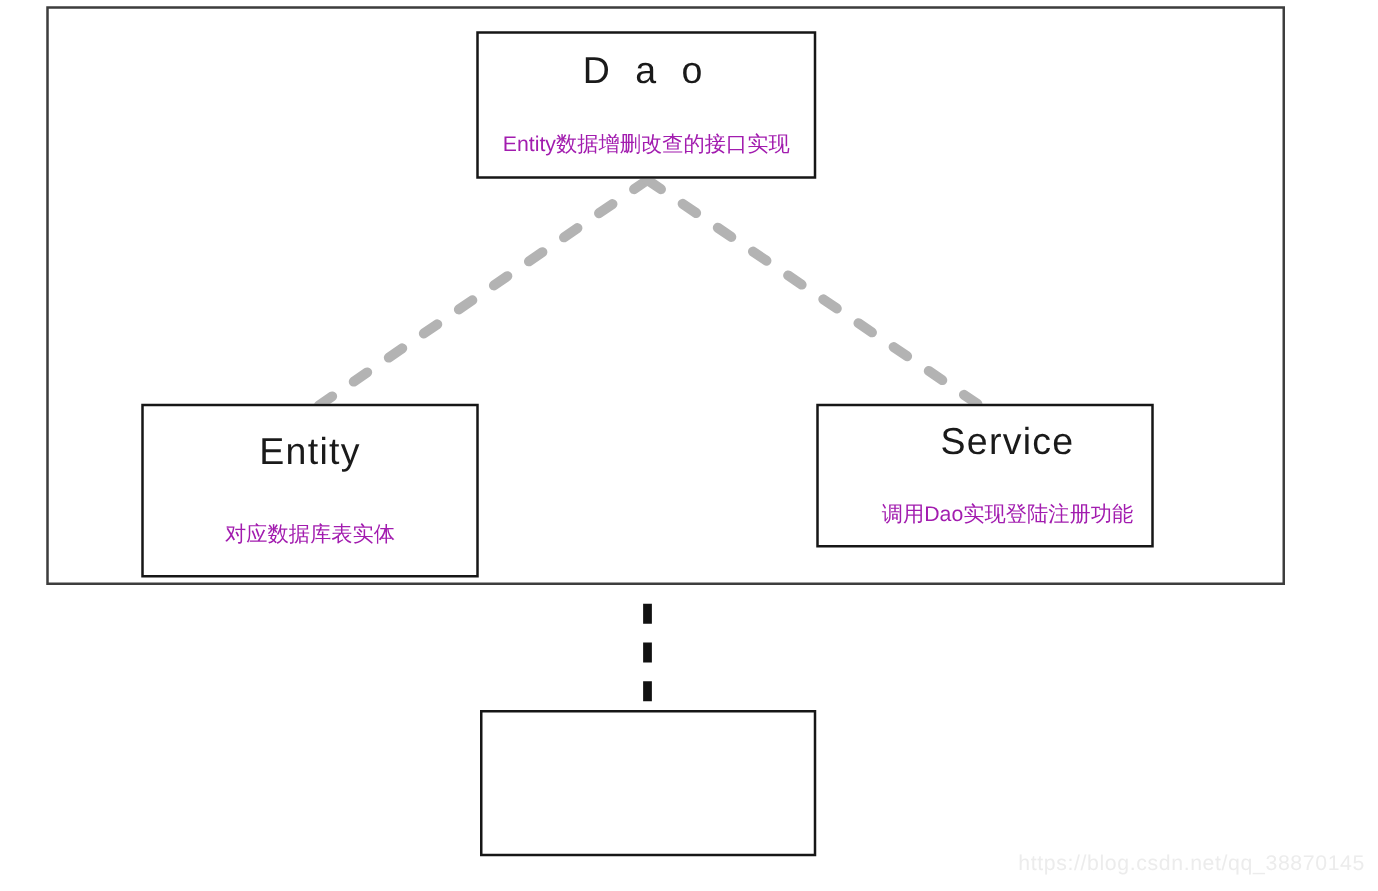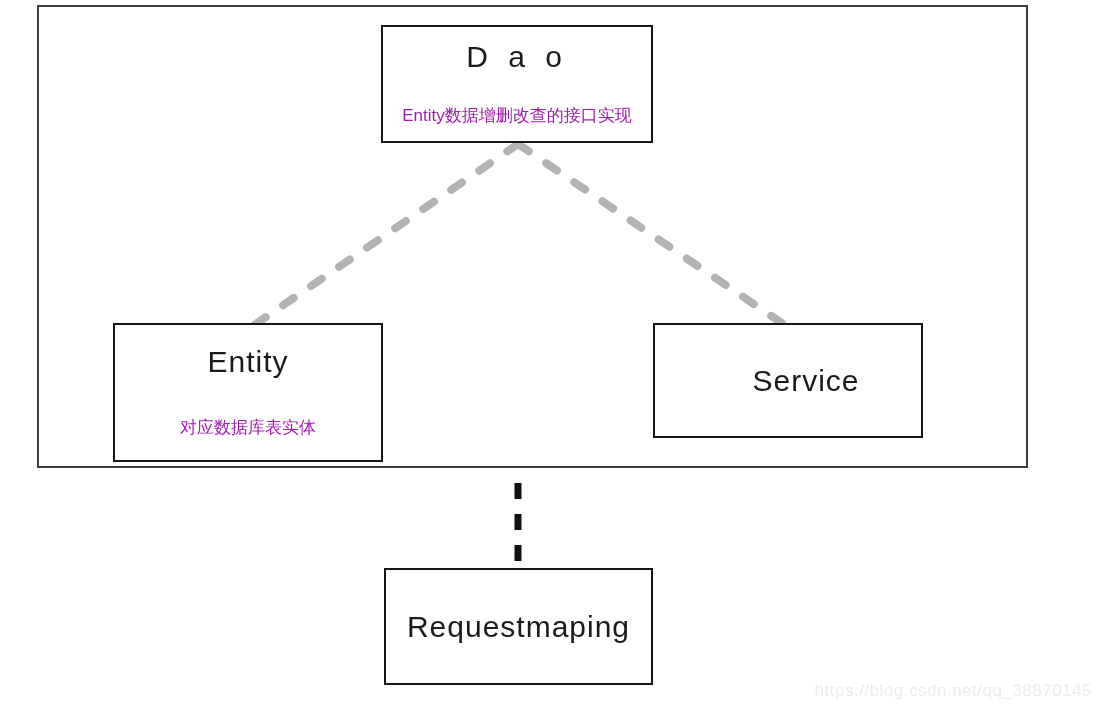--- a/index.html
+++ b/index.html
@@ -95,21 +95,21 @@
     <div class="node-subtitle">Entity数据增删改查的接口实现</div>
   </div>
 
   <div class="node node-entity">
     <div class="node-title">Entity</div>
     <div class="node-subtitle">对应数据库表实体</div>
   </div>
 
   <div class="node node-service">
     <div class="node-title">Service</div>
+    <div class="node-subtitle">调用Dao实现登陆注册功能</div>
   </div>
 
   <div class="node node-requestmapping">
-    <div class="node-title">Requestmaping</div>
   </div>
 
   <div class="watermark">https://blog.csdn.net/qq_38870145</div>
 
 </div>
 
 </body></html>

